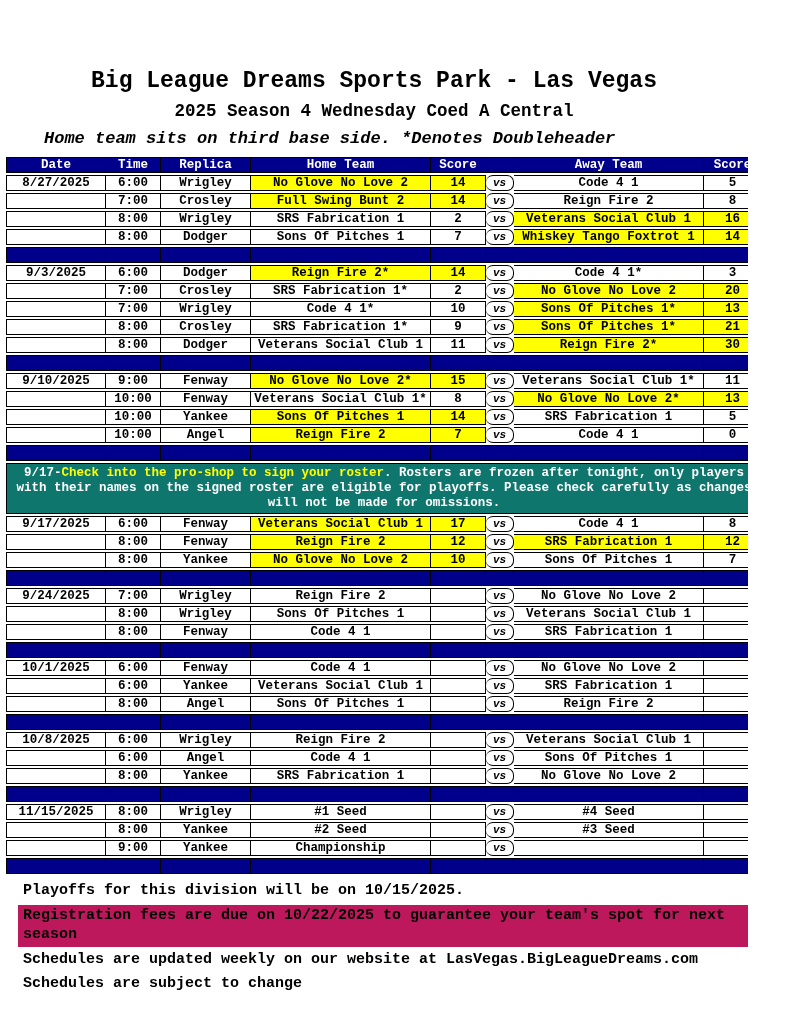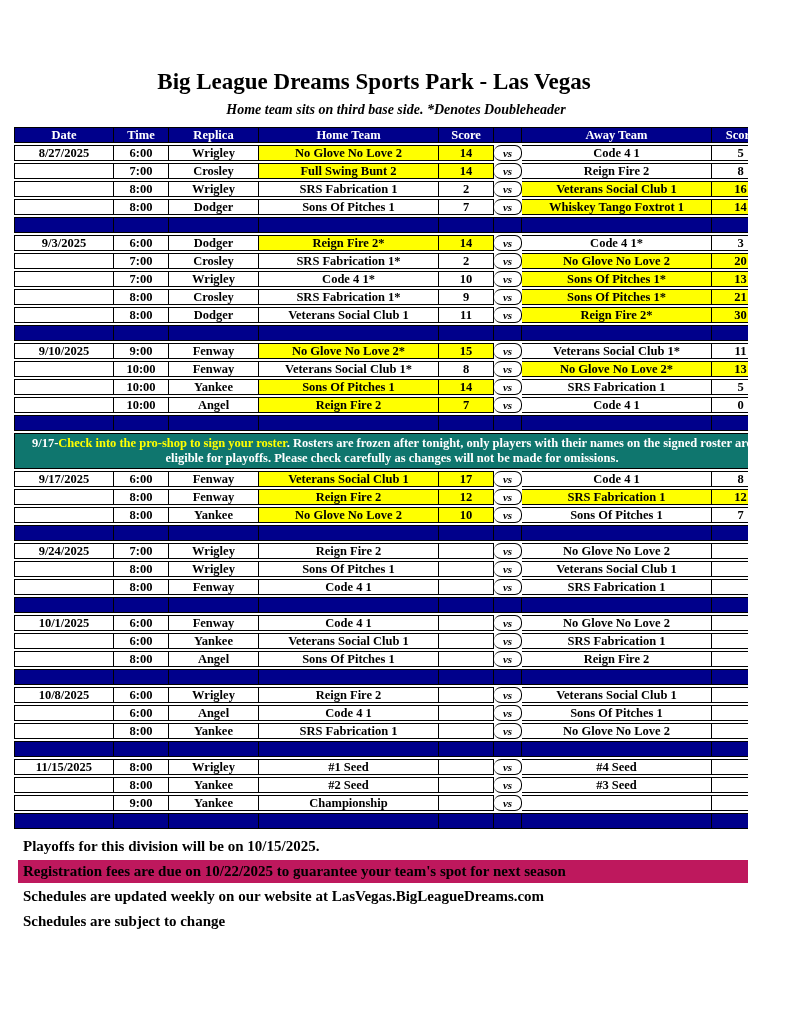--- a/index.html
+++ b/index.html
@@ -1,24 +1,24 @@
 <!DOCTYPE html>
 <html><head>
 <meta charset="utf-8">
 <style>
   html,body{margin:0;padding:0;background:#fff;}
   .page{
     width:748px;height:1024px;background:#ffffff;overflow:hidden;
-    font-family:Liberation Serif, serif;color:#000;
+    font-family:Liberation Mono, monospace;color:#000;
   }
   .title{font-size:23px;font-weight:700;text-align:center;padding-top:69px;line-height:1.1;}
   .subtitle{font-size:17.5px;font-weight:700;text-align:center;margin-top:7px;}
-  .note{font-size:14px;font-weight:700;font-style:italic;text-align:center;margin-top:8px;margin-bottom:9px;margin-left:44px;}
-
-  .sched{margin-left:14px;width:756px;}
+  .note{font-size:17px;font-weight:700;font-style:italic;text-align:left;margin-top:8px;margin-bottom:9px;margin-left:44px;}
+
+  .sched{margin-left:6px;width:756px;}
   .trow{display:flex;margin-bottom:2px;}
   .cell{
     box-sizing:border-box;border:1.5px solid #000;height:16px;
     display:flex;align-items:center;justify-content:center;
     font-weight:700;font-size:12.5px;line-height:13px;
     overflow:hidden;white-space:nowrap;background:#fff;
   }
   .cell + .cell{border-left:none;}
   .c0{width:100px}.c1{width:55px}.c2{width:90px}.c3{width:180px}
   .c4{width:55px}.c5{width:28px}.c6{width:190px}.c7{width:58px}
@@ -35,20 +35,21 @@
   .footer{margin:6px 18px 0;}
   .fline{font-size:15px;font-weight:700;padding:2px 5px;margin-bottom:2px;width:fit-content;line-height:1.25;}
   .fline.hl-line{background:#be185d;width:748px;box-sizing:border-box;}
 </style>
 </head>
 <body>
 
 <div class="page">
 
   <div class="title">Big League Dreams Sports Park - Las Vegas</div>
+  <div class="subtitle">2025 Season 4 Wednesday Coed A Central</div>
   <div class="note">Home team sits on third base side.  *Denotes Doubleheader</div>
 
   <div class="sched">
       <div class="trow">
         <div class="cell head c0">Date</div>
         <div class="cell head c1">Time</div>
         <div class="cell head c2">Replica</div>
         <div class="cell head c3">Home Team</div>
         <div class="cell head c4">Score</div>
         <div class="cell head c5"></div>

